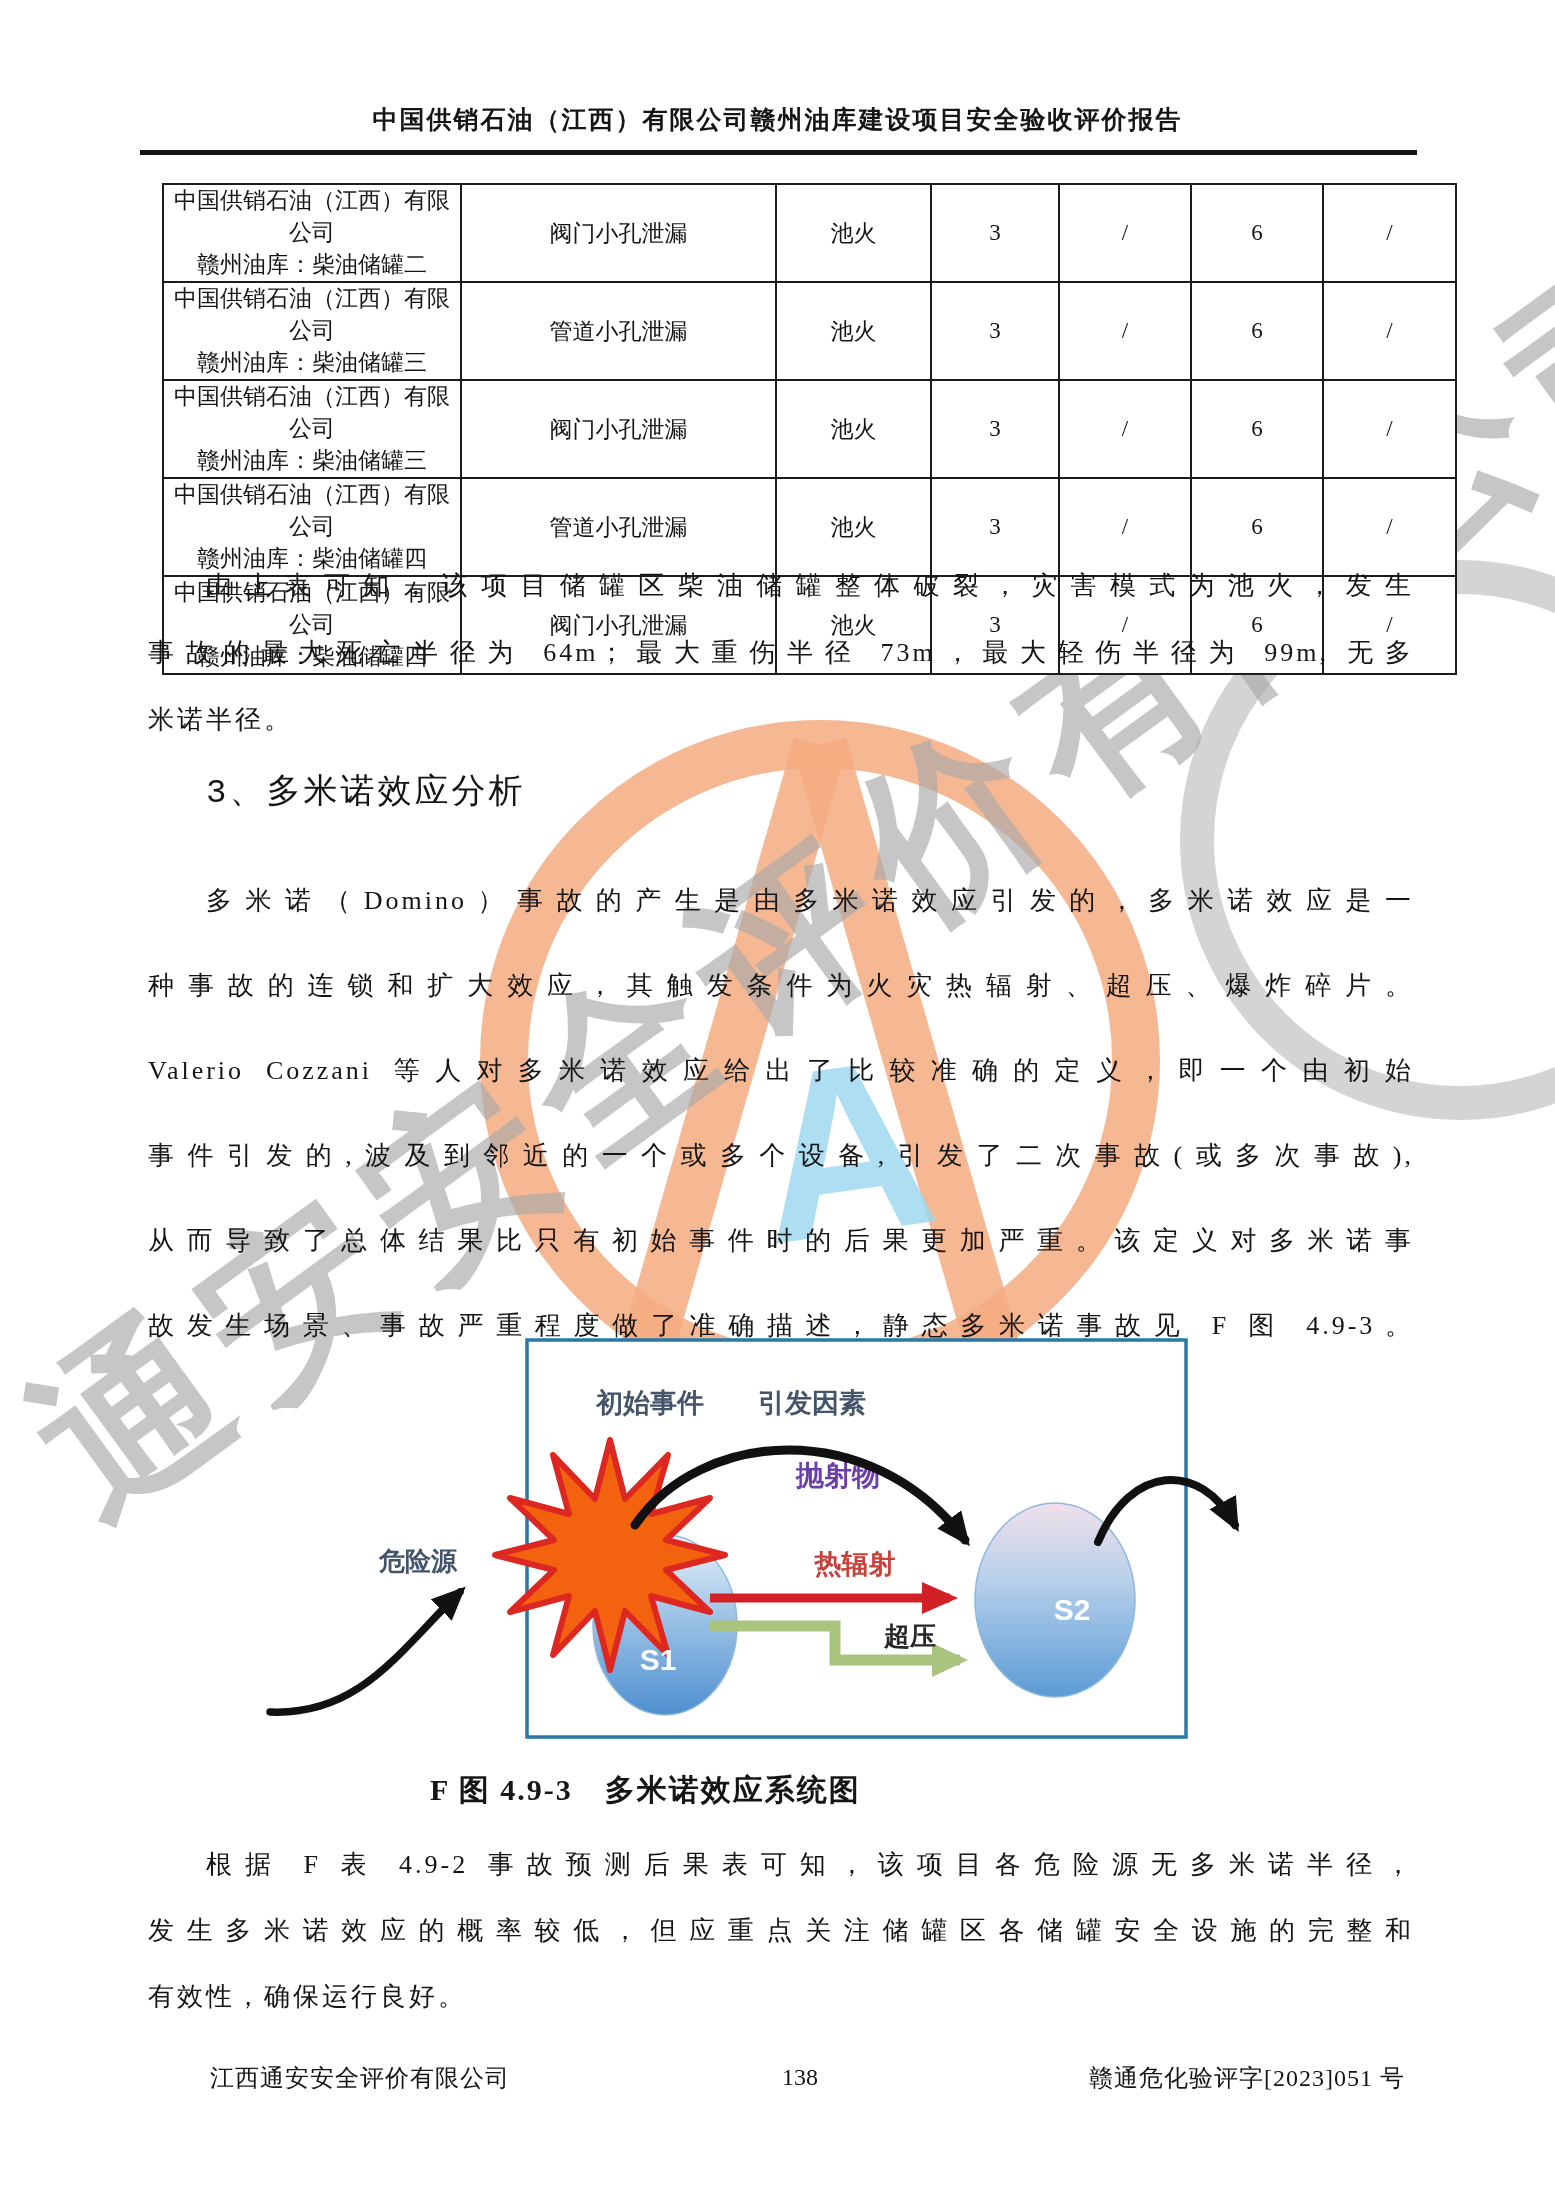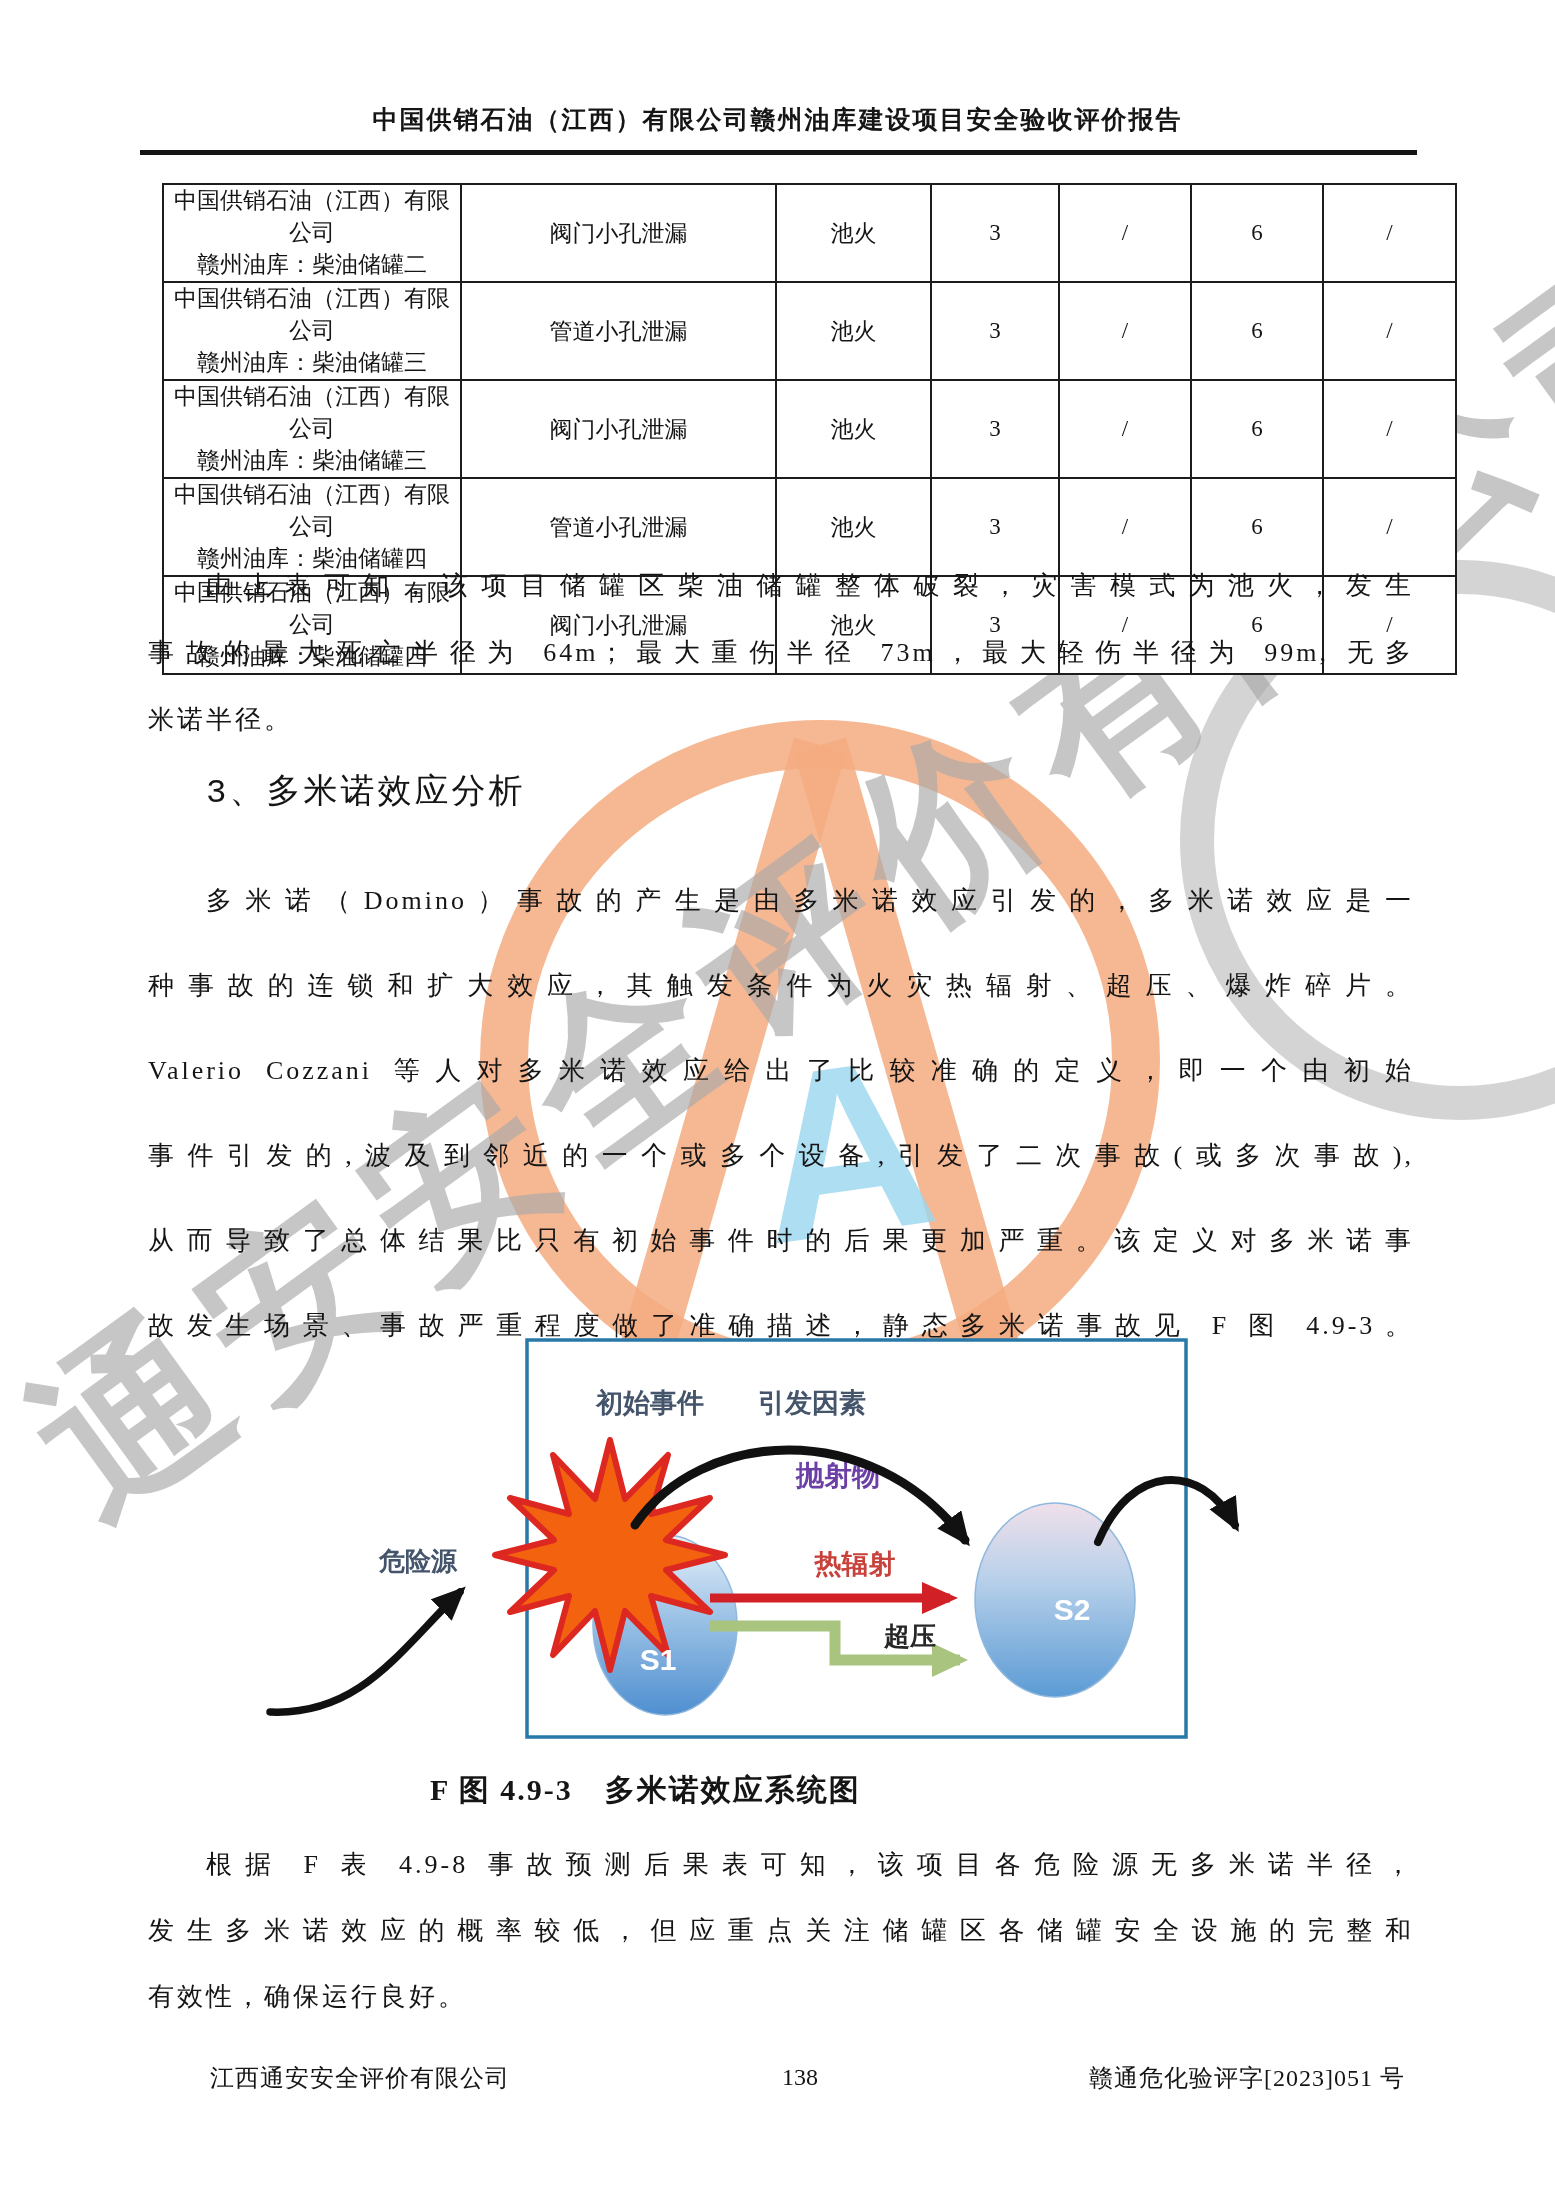--- a/index.html
+++ b/index.html
@@ -218,21 +218,21 @@
       <text x="660" y="315" text-anchor="middle" font-size="26" font-weight="bold" fill="#262626">超压</text>
 
       <path d="M20,382 C110,386 150,320 210,262" fill="none" stroke="#111111" stroke-width="7.5" stroke-linecap="round" marker-end="url(#ahBlack)"></path>
       <path d="M385,195 C450,100 620,85 715,210" fill="none" stroke="#111111" stroke-width="9" stroke-linecap="round" marker-end="url(#ahBlack)"></path>
       <path d="M848,212 C880,135 950,130 985,195" fill="none" stroke="#111111" stroke-width="8" stroke-linecap="round" marker-end="url(#ahBlack)"></path>
     </svg>
 
     <div id="fig-caption">F 图 4.9-3　多米诺效应系统图</div>
 
     <div id="p3" class="para" style="top:1832px">
-      <div class="pline ind">根据 F 表 4.9-8 事故预测后果表可知，该项目各危险源无多米诺半径，</div>
+      <div class="pline ind">根据 F 表 4.9-2 事故预测后果表可知，该项目各危险源无多米诺半径，</div>
       <div class="pline">发生多米诺效应的概率较低，但应重点关注储罐区各储罐安全设施的完整和</div>
       <div class="pline end">有效性，确保运行良好。</div>
     </div>
 
     <div id="footer-company">江西通安安全评价有限公司</div>
     <div id="footer-page">138</div>
     <div id="footer-docno">赣通危化验评字[2023]051 号</div>
 
   </div>
 </div>

